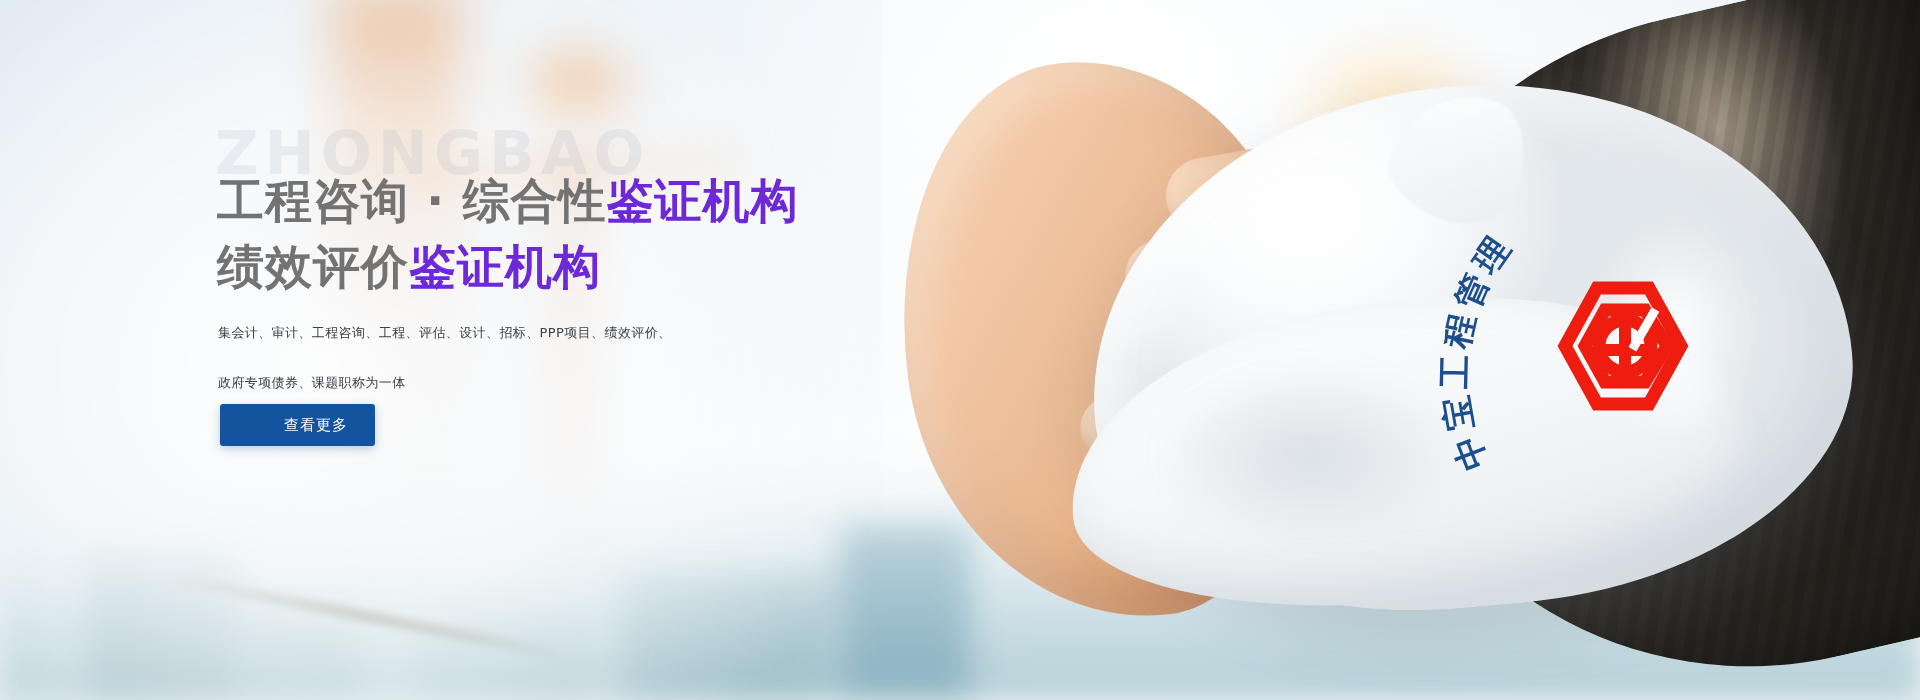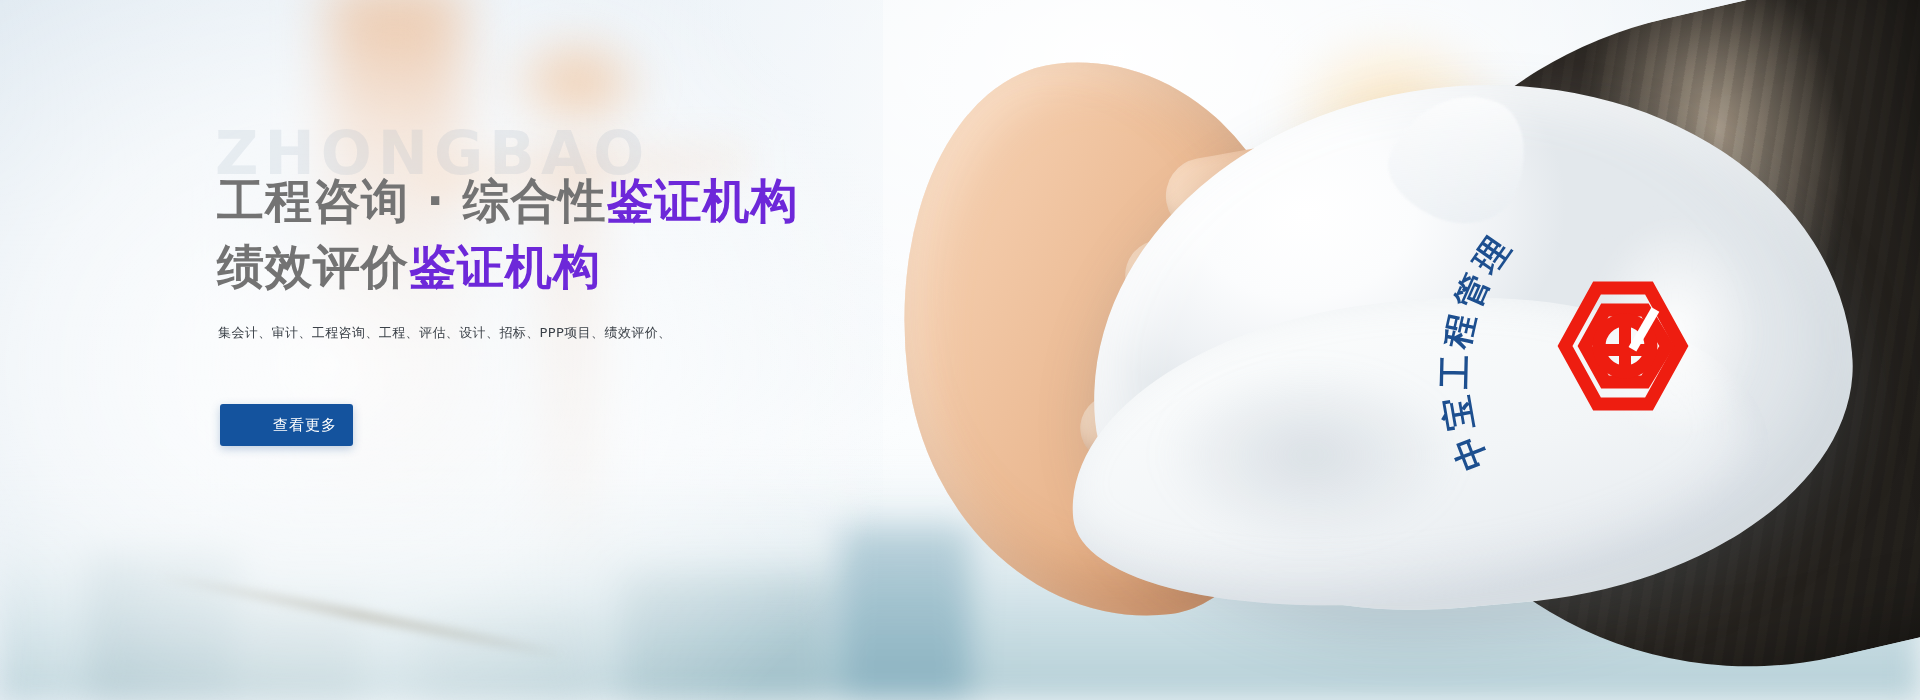--- a/index.html
+++ b/index.html
@@ -173,21 +173,21 @@
   .blue{color:#737373;}
   .gold{color:#6d28d9;}
 
   .desc{position:absolute;left:3px;top:308px;width:600px;}
   .desc p{
     margin:0;font-family:"DejaVu Sans","Liberation Sans",sans-serif;
     font-size:13px;color:#3b4148;line-height:50px;letter-spacing:.4px;white-space:nowrap;
   }
 
   .btn{
-    position:absolute;left:5px;top:404px;width:133px;height:42px;
+    position:absolute;left:5px;top:404px;width:155px;height:42px;
     background:#14539e;border-radius:3px;border:none;
     display:flex;align-items:center;justify-content:center;
     color:#fff;font-family:"DejaVu Sans","Liberation Sans",sans-serif;
     font-size:15px;letter-spacing:1px;cursor:pointer;
     box-shadow:0 3px 10px rgba(14,70,140,.25);
     padding-left:43px;
   }
 </style>
 </head>
 <body>
@@ -264,18 +264,19 @@
       <div class="ln">
         <span class="blue">工程咨询 · 综合性</span><span class="gold">鉴证机构</span>
       </div>
       <div class="ln">
         <span class="blue">绩效评价</span><span class="gold">鉴证机构</span>
       </div>
     </div>
 
     <div class="desc">
       <p>集会计、审计、工程咨询、工程、评估、设计、招标、PPP项目、绩效评价、</p>
+      <p>政府专项债券、课题职称为一体</p>
     </div>
 
     <button class="btn">查看更多</button>
   </div>
 
 </div>
 
 </body></html>

